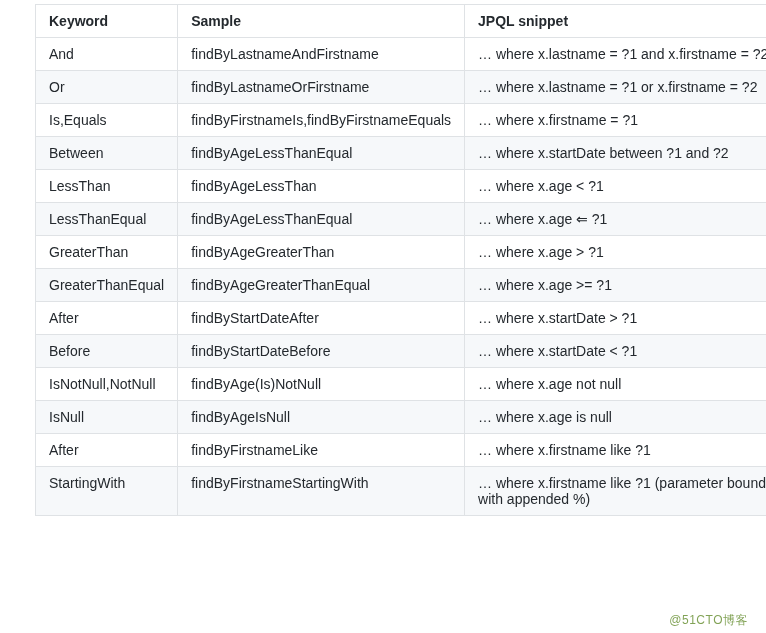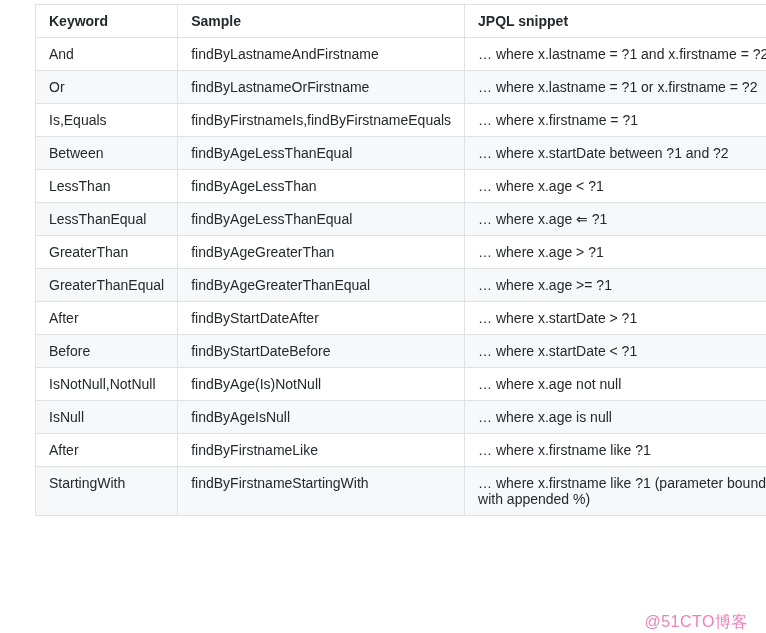--- a/index.html
+++ b/index.html
@@ -31,22 +31,22 @@
     tbody tr:nth-child(even) {
       background: #f6f8fa;
     }
     tbody tr:nth-child(odd) {
       background: #ffffff;
     }
     .watermark {
       position: absolute;
       right: 18px;
       top: 612px;
-      font-size: 16px;
-      color: #ec4899;
+      font-size: 12px;
+      color: #4d7c0f;
       opacity: 0.7;
       pointer-events: none;
       letter-spacing: 0.5px;
     }
   </style>
 </head>
 <body>
 
 <table>
   <thead>

